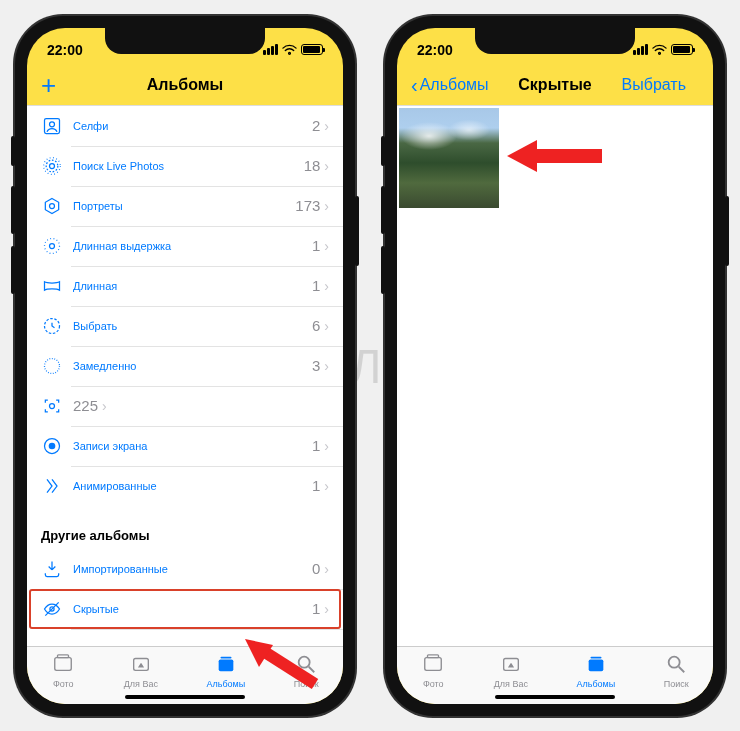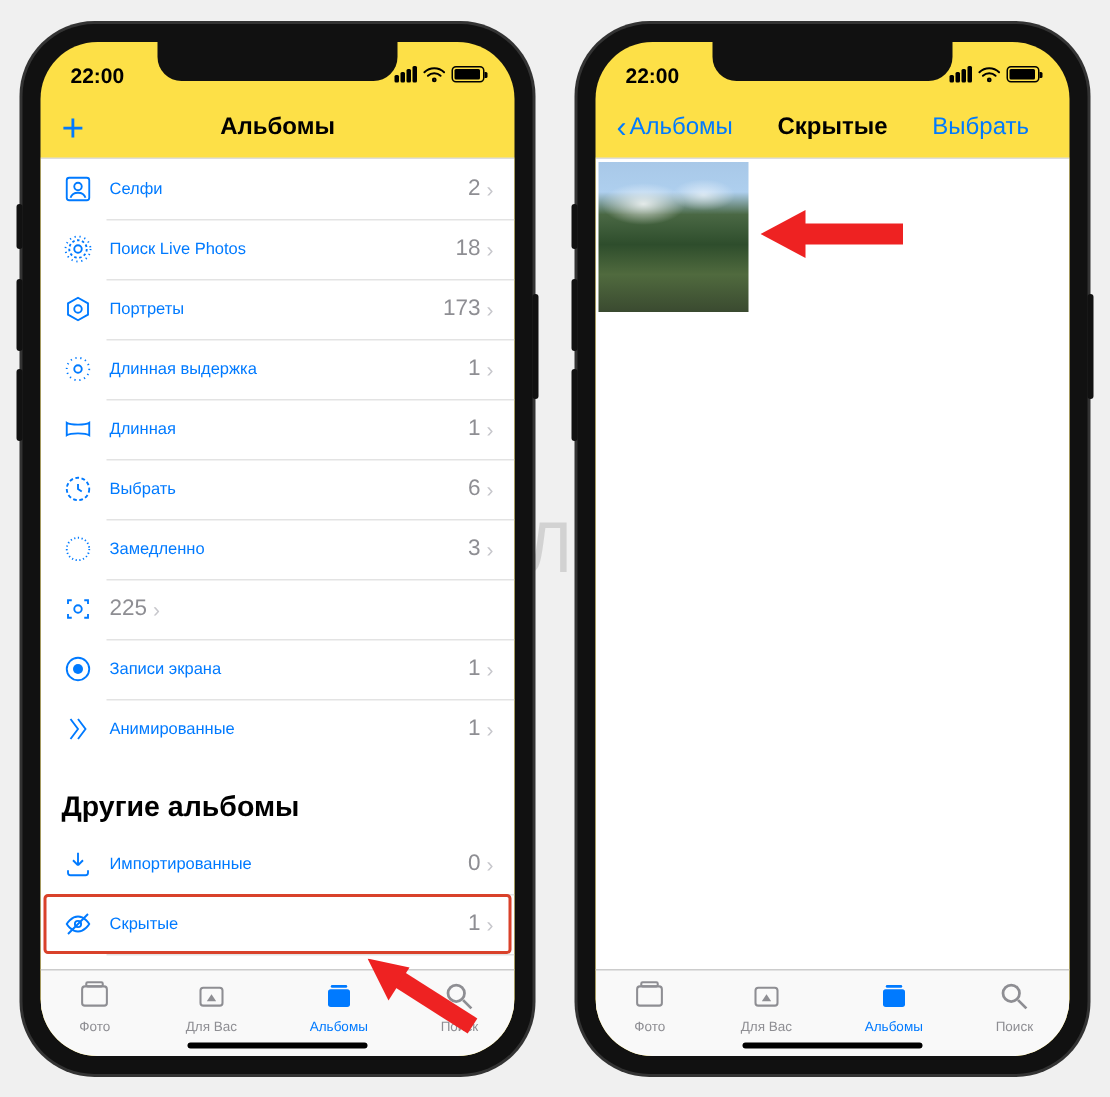--- a/index.html
+++ b/index.html
@@ -78,21 +78,21 @@
     content:""; position:absolute; left:44px; right:0; top:0;
     height:0.5px; background:#e3e3e3;
   }
   .row-icon { width:22px; height:22px; margin-right:10px; display:flex; align-items:center; justify-content:center; color:#007aff; }
   .row-icon svg { width:20px; height:20px; stroke:#007aff; fill:none; stroke-width:1.5; }
   .row-label { flex:1; color:#007aff; font-size:11px; }
   .row-count { color:#8e8e93; font-size:15px; margin-right:4px; }
   .row-chev { color:#c7c7cc; font-size:14px; }
 
   .section-header {
-    padding: 22px 14px 6px; font-size:19px; font-weight:700; color:#000;
+    padding: 22px 14px 6px; font-size:13px; font-weight:700; color:#000;
   }
   .highlight-box {
     position:absolute; border:2px solid #d9412a; border-radius:3px;
     pointer-events:none;
   }
 
   .tab-bar {
     height:58px; border-top:0.5px solid #ccc; background:#f9f9f9;
     display:flex; justify-content:space-around; align-items:center;
     padding-bottom:8px;

